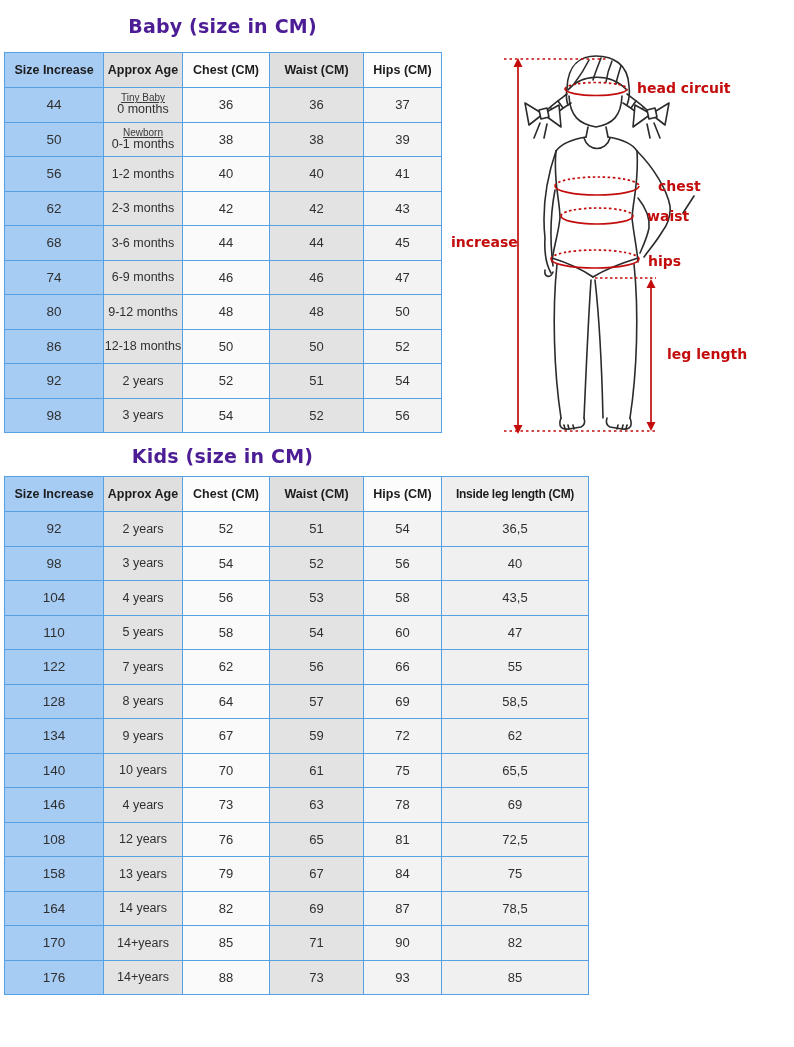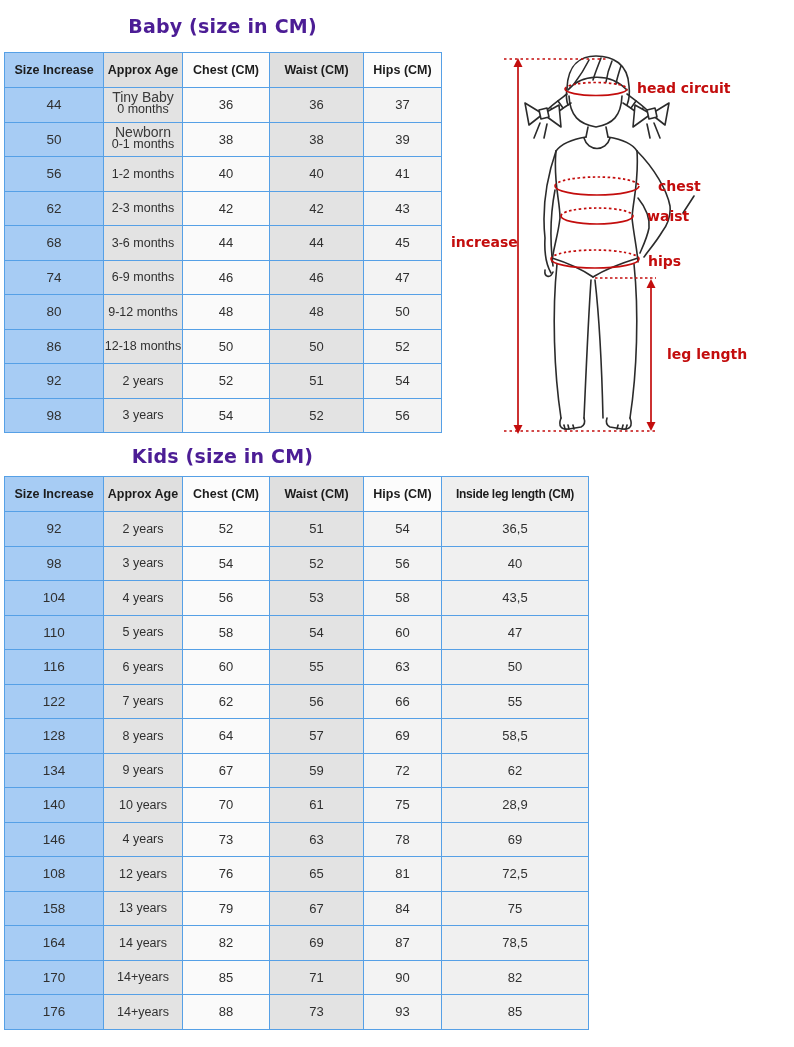--- a/index.html
+++ b/index.html
@@ -33,21 +33,21 @@
   .c-gray{background:#E3E3E3;margin-left:41px;}
   .c-white{background:#FAFAFA;}
   .c-lite{background:#F3F3F3;}
   .c-mid{background:#F0F0F0;}
   .hdr-row .c-gray{background:#DFDFDF;}
   .hdr-row .c-white{background:#FCFCFC;}
   .hdr-row .c-lite{background:#FCFCFC;}
   .hdr-row .c-mid{background:#EFEFEF;}
   td.size-col{font-size:13.5px;}
   td.age-col{font-size:12.5px;}
-  .age-note{font-size:14px;line-height:9px;color:#3a3a3a;}
+  .age-note{font-size:10px;line-height:9px;color:#3a3a3a;text-decoration:underline;}
 
   #figure-wrap{position:absolute;left:440px;top:50px;width:354px;height:395px;}
   #figure-wrap svg{display:block;}
   .fig-label{
     font-family:"DejaVu Sans","Liberation Sans",sans-serif;
     font-weight:bold;font-size:14px;
   }
 </style>
 </head>
 <body>
@@ -303,28 +303,20 @@
     </tr>
     <tr>
       <td class="c-blue size-col">110</td>
       <td class="c-gray age-col">5 years</td>
       <td class="c-white">58</td>
       <td class="c-gray">54</td>
       <td class="c-lite">60</td>
       <td class="c-mid">47</td>
     </tr>
     <tr>
-      <td class="c-blue size-col">116</td>
-      <td class="c-gray age-col">6 years</td>
-      <td class="c-white">60</td>
-      <td class="c-gray">55</td>
-      <td class="c-lite">63</td>
-      <td class="c-mid">50</td>
-    </tr>
-    <tr>
       <td class="c-blue size-col">122</td>
       <td class="c-gray age-col">7 years</td>
       <td class="c-white">62</td>
       <td class="c-gray">56</td>
       <td class="c-lite">66</td>
       <td class="c-mid">55</td>
     </tr>
     <tr>
       <td class="c-blue size-col">128</td>
       <td class="c-gray age-col">8 years</td>
@@ -340,21 +332,21 @@
       <td class="c-gray">59</td>
       <td class="c-lite">72</td>
       <td class="c-mid">62</td>
     </tr>
     <tr>
       <td class="c-blue size-col">140</td>
       <td class="c-gray age-col">10 years</td>
       <td class="c-white">70</td>
       <td class="c-gray">61</td>
       <td class="c-lite">75</td>
-      <td class="c-mid">28,9</td>
+      <td class="c-mid">65,5</td>
     </tr>
     <tr>
       <td class="c-blue size-col">146</td>
       <td class="c-gray age-col">4 years</td>
       <td class="c-white">73</td>
       <td class="c-gray">63</td>
       <td class="c-lite">78</td>
       <td class="c-mid">69</td>
     </tr>
     <tr>

